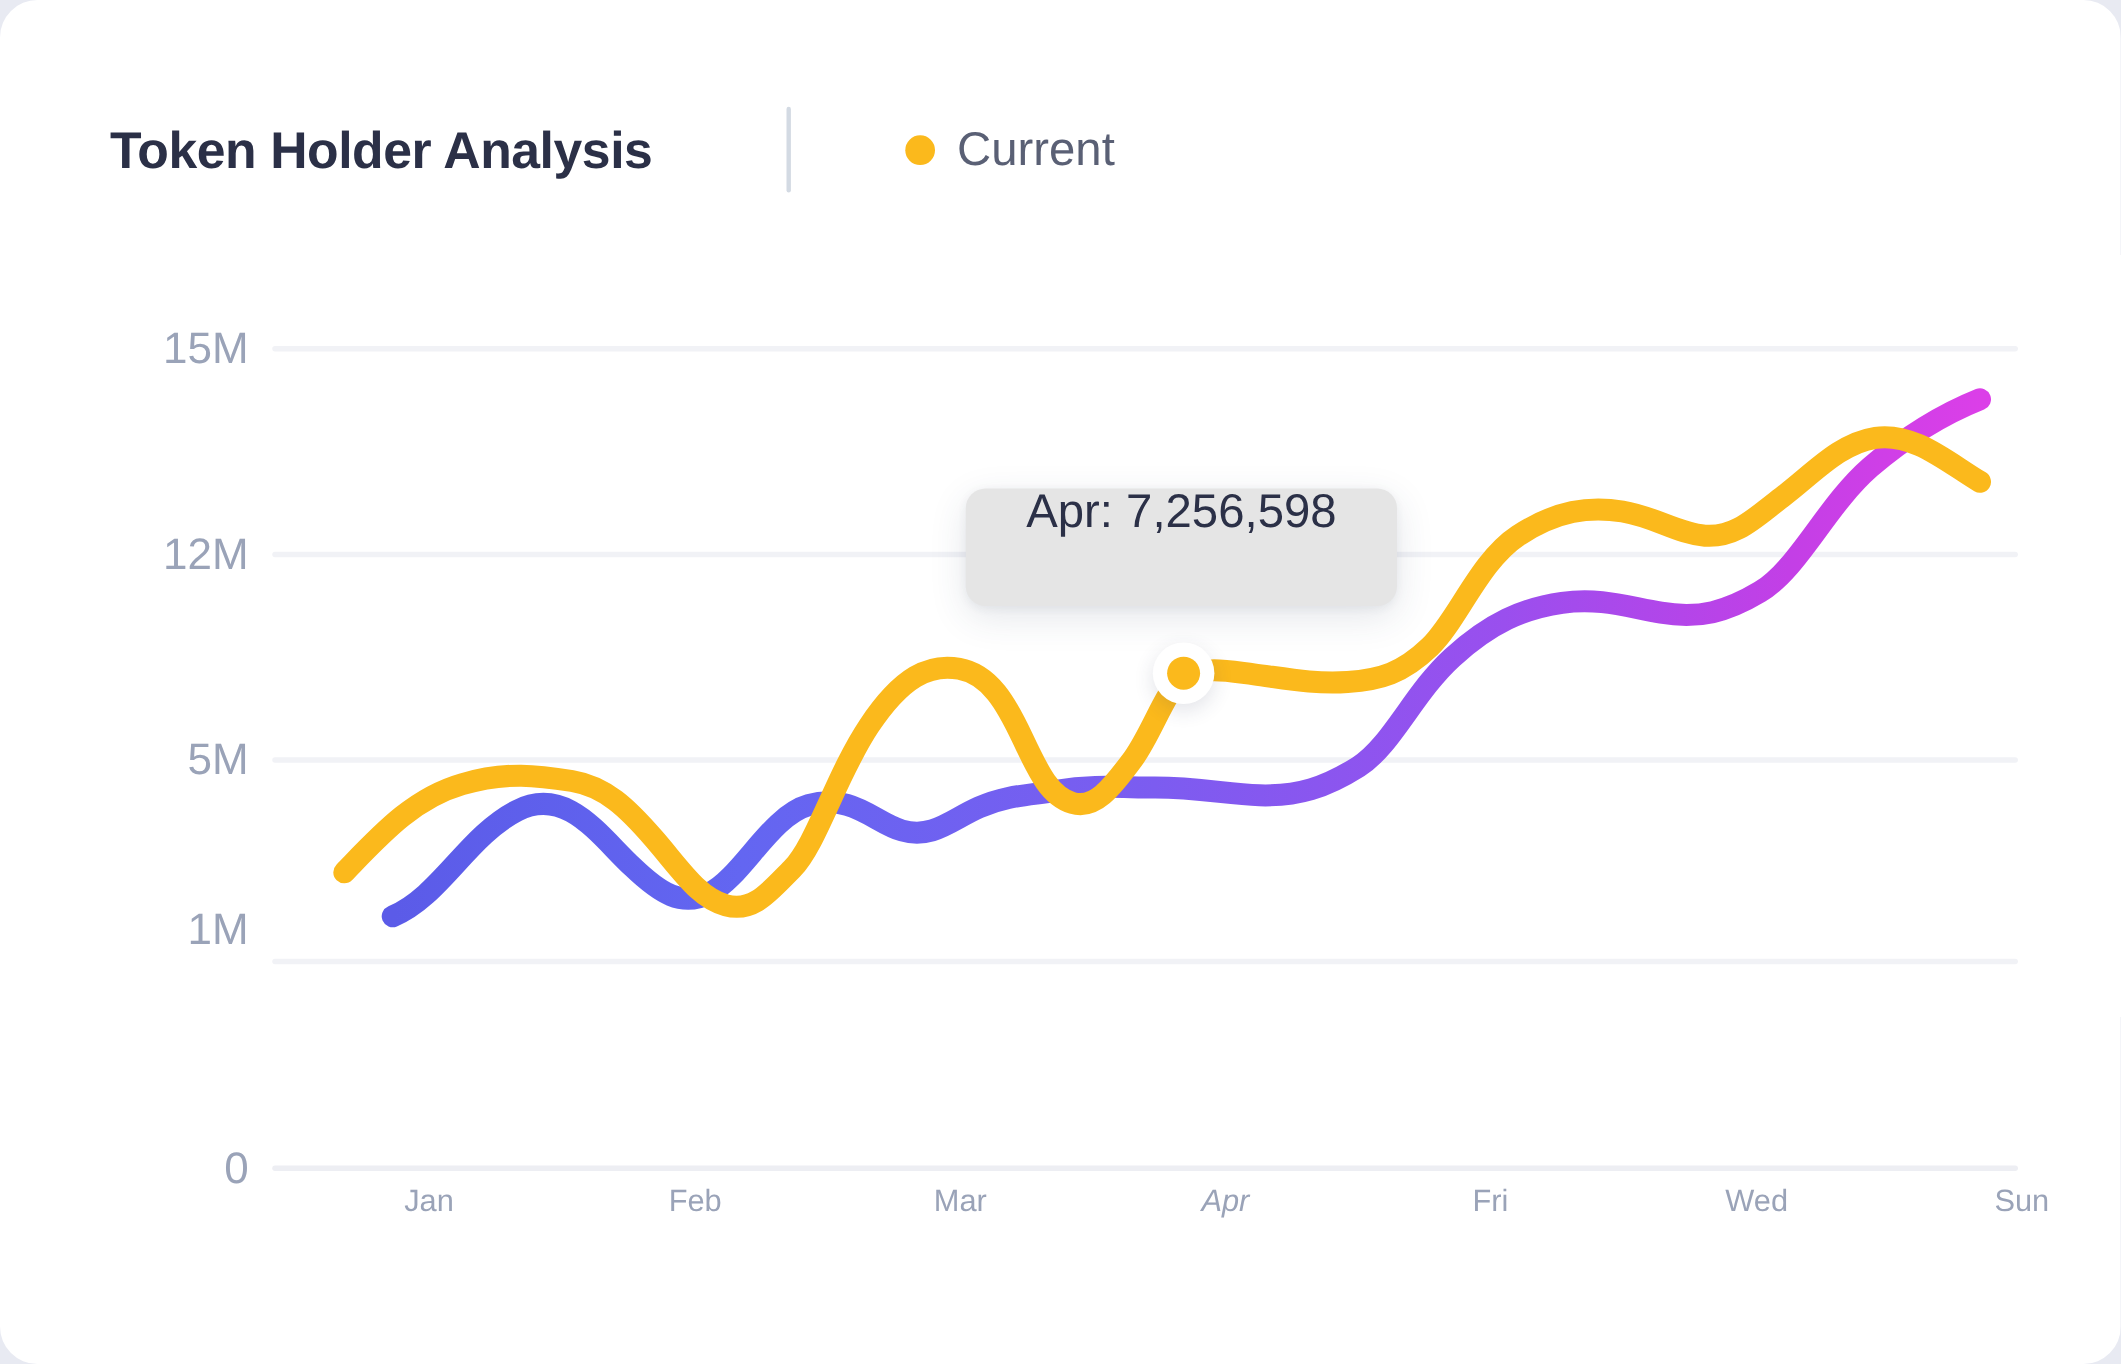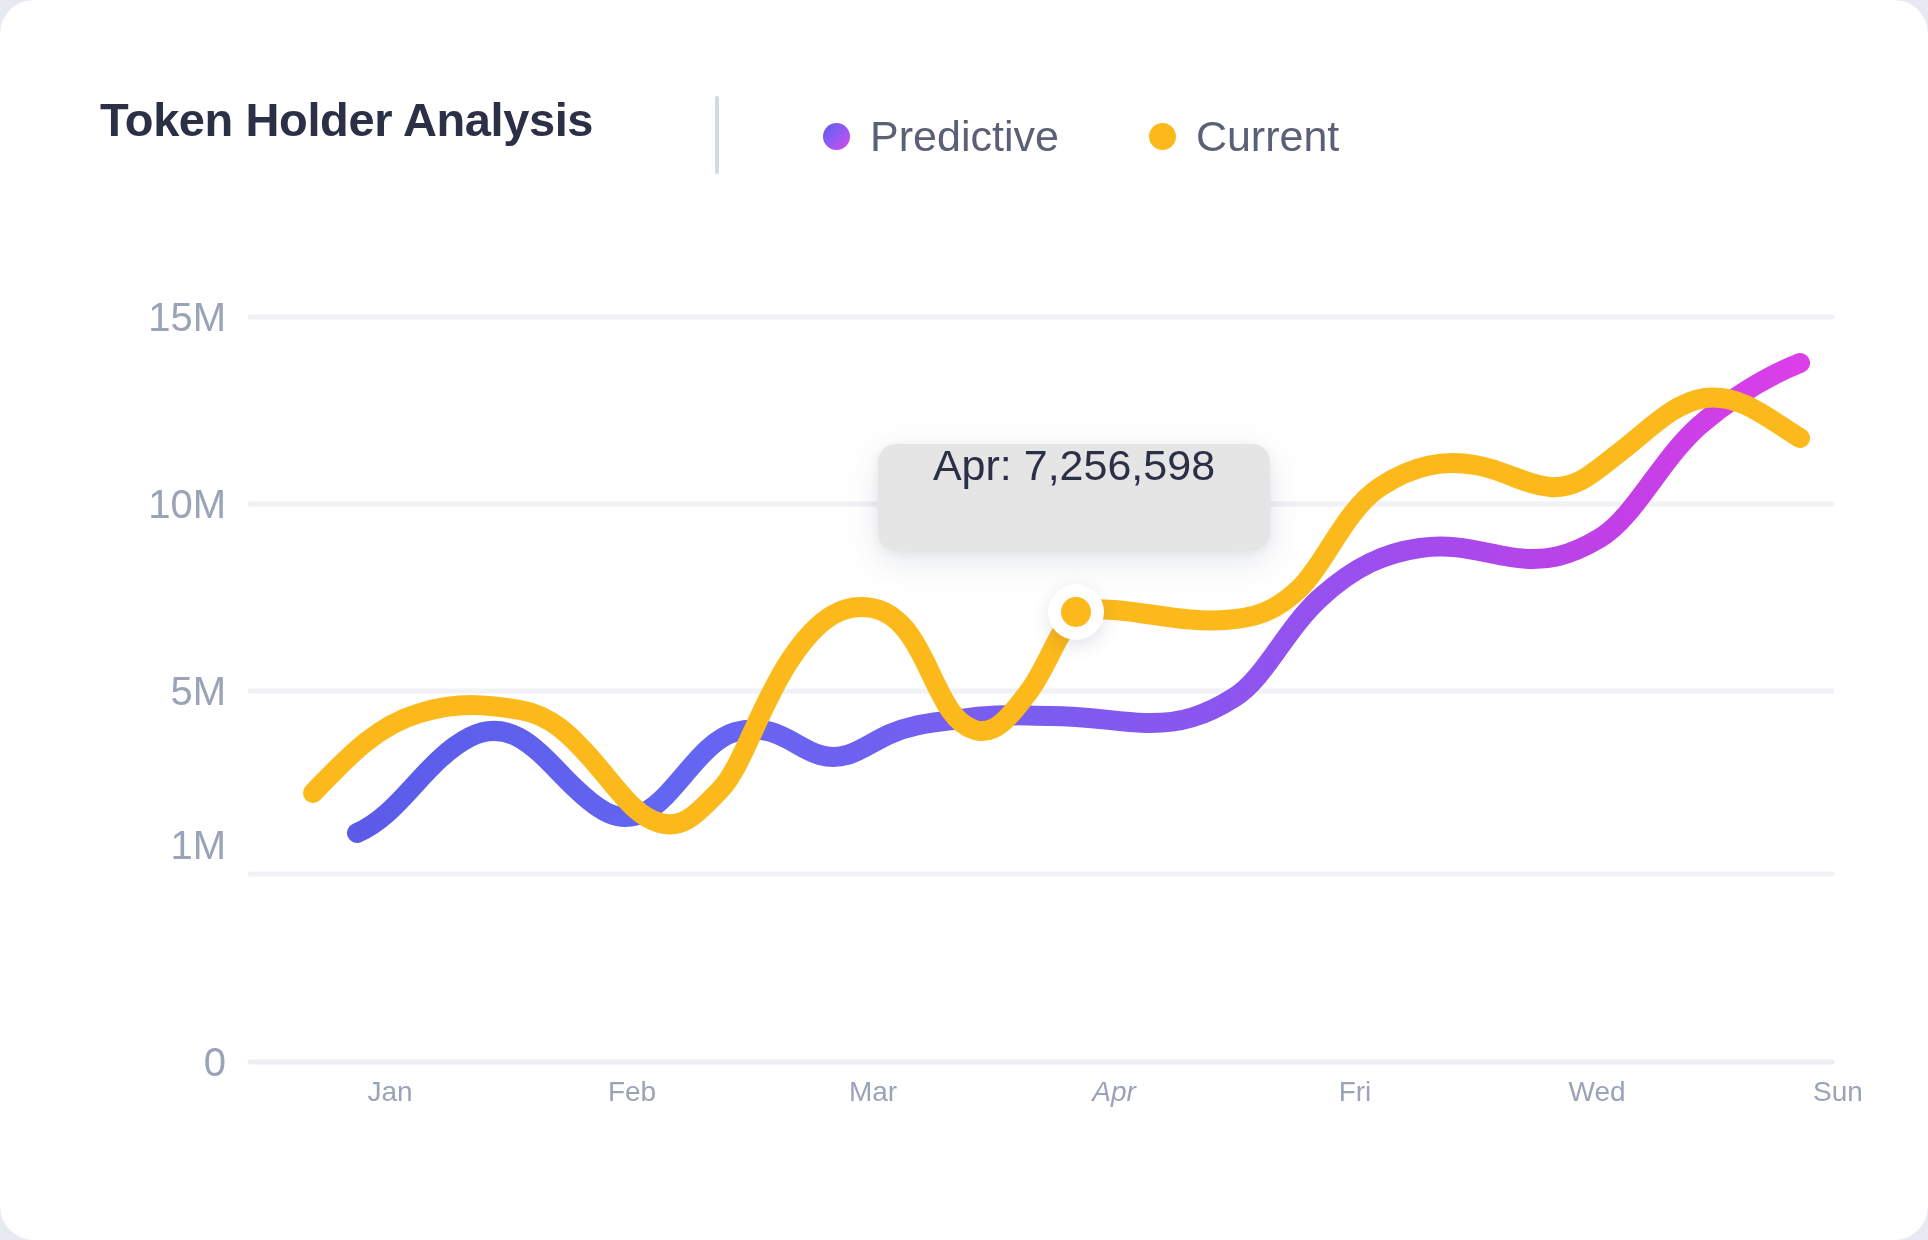--- a/index.html
+++ b/index.html
@@ -26,20 +26,21 @@
     box-sizing: border-box;
     overflow: hidden;
   }
 
   
   .header {
     position: absolute;
     left: 100px;
     top: 96px;
     display: flex;
+    align-items: center;
     height: 80px;
     gap: 32px;
   }
   .chart-title {
     font-size: 47px;
     font-weight: 700;
     color: #2B3047;
     letter-spacing: -0.4px;
     white-space: nowrap;
     line-height: 1;
@@ -161,24 +162,20 @@
 
 <div id="root">
   <div class="card">
 
     <div class="header">
       <div class="chart-title">Token Holder Analysis</div>
 
       <div class="legend-sep"></div>
 
       <div class="legend">
-        <div class="legend-item">
-          <span class="legend-dot predictive"></span>
-          <span class="legend-label">Predictive</span>
-        </div>
         <div class="legend-item">
           <span class="legend-dot current"></span>
           <span class="legend-label">Current</span>
         </div>
       </div>
     </div>
 
     <div class="plot">
       <svg width="1928" height="1240" viewBox="0 0 1928 1240">
         <defs>
@@ -236,21 +233,21 @@
                  C 1325,564 1345,510 1380,487
                  C 1415,464 1445,460 1475,465
                  C 1505,470 1525,485 1550,487
                  C 1578,489 1595,471 1620,452
                  C 1648,431 1672,403 1705,398
                  C 1740,393 1770,420 1800,438"></path>
       </svg>
     </div>
 
     <div class="y-label" style="top:317px;">15M</div>
-    <div class="y-label" style="top:504px;">10M</div>
+    <div class="y-label" style="top:504px;">12M</div>
     <div class="y-label" style="top:691px;">5M</div>
     <div class="y-label" style="top:845px;">1M</div>
     <div class="y-label" style="top:1062px;">0</div>
 
     <div class="x-label" style="left:390px;">Jan</div>
     <div class="x-label" style="left:632px;">Feb</div>
     <div class="x-label" style="left:873px;">Mar</div>
     <div class="x-label" style="left:1114px;font-style:italic;">Apr</div>
     <div class="x-label" style="left:1355px;">Fri</div>
     <div class="x-label" style="left:1597px;">Wed</div>

